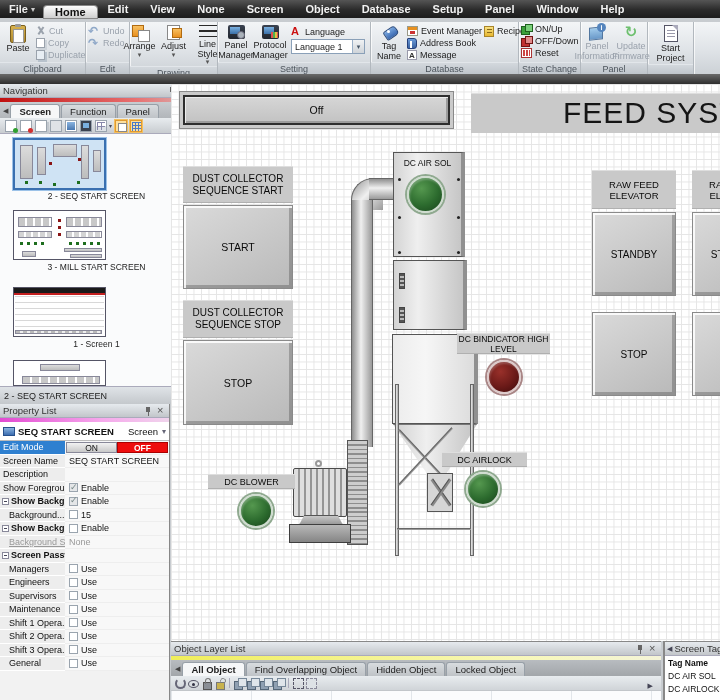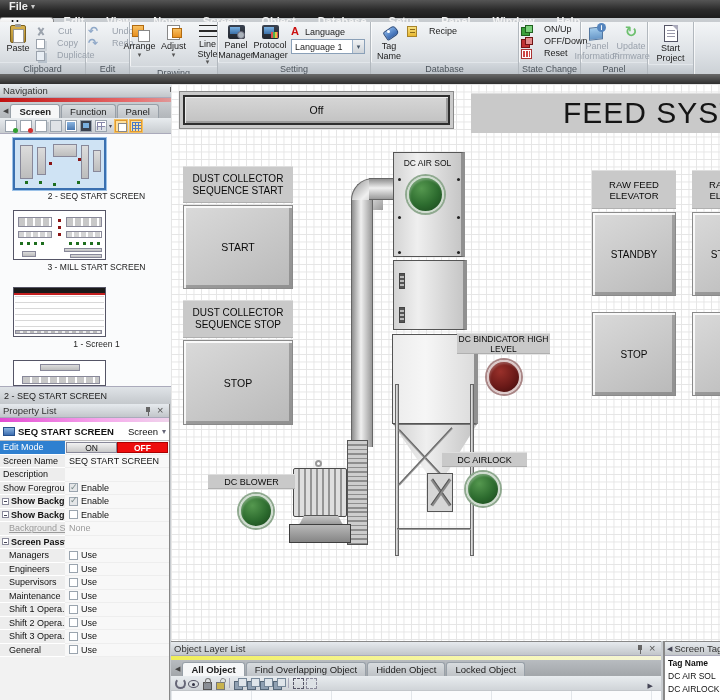--- a/index.html
+++ b/index.html
@@ -1,34 +1,34 @@
 <!DOCTYPE html>
 <html><head>
 <meta charset="utf-8">
 <style>
   html,body{margin:0;padding:0;background:#9aa0a6;}
   *{box-sizing:border-box;font-family:"Liberation Sans","DejaVu Sans",sans-serif;}
   .app{position:relative;width:720px;height:700px;overflow:hidden;background:#c8ccd0;}
 
   
-  .menubar{position:absolute;left:0;top:0;width:720px;height:18px;background:linear-gradient(#555,#2a2a2a 55%,#1c1c1c);display:flex;align-items:stretch;flex-direction:column;}
+  .menubar{position:absolute;left:0;top:0;width:720px;height:18px;background:linear-gradient(#555,#2a2a2a 55%,#1c1c1c);display:flex;align-items:stretch;}
   .filebtn{display:flex;align-items:center;gap:3px;padding:0 9px;color:#eee;font-size:11px;font-weight:bold;}
   .filebtn .caret{font-size:8px;color:#ccc;}
   .mi{display:flex;align-items:center;padding:0 11px;color:#f2f2f2;font-size:11px;font-weight:bold;cursor:default;}
   .mi.active{background:linear-gradient(#fdfdfd,#e8e8e8 45%,#cfcfcf);color:#111;border-radius:3px 3px 0 0;margin-top:6px;box-shadow:0 0 0 1px #888;}
 
   
   .ribbon{position:absolute;left:0;top:22px;width:740px;height:52px;background:linear-gradient(#f3f5f7,#dfe3e7 55%,#ccd1d6);display:flex;align-items:stretch;}
   .rgroup{position:relative;display:flex;flex-direction:column;border-right:1px solid #b2b8be;box-shadow:1px 0 0 rgba(255,255,255,.7);}
   .rcontent{flex:1;display:flex;align-items:flex-start;padding:2px 2px 0 2px;gap:2px;}
   .rcap{height:12px;font-size:9px;line-height:12px;text-align:center;color:#4c545c;background:linear-gradient(#d3d8dd,#bfc5cb);border-top:1px solid #e2e6ea;}
   .rbig{display:flex;flex-direction:column;align-items:center;justify-content:flex-start;padding:1px 2px;min-width:32px;font-size:9px;color:#222;text-align:center;line-height:9.5px;}
   .rbig .caret{font-size:7px;color:#555;line-height:6px;}
   .rsmallcol{display:flex;flex-direction:column;justify-content:flex-start;gap:1px;padding-top:2px;}
-  .rsmall{display:flex;align-items:center;gap:12px;font-size:9px;color:#222;line-height:11px;white-space:nowrap;}
+  .rsmall{display:flex;align-items:flex-start;gap:3px;font-size:9px;color:#222;line-height:11px;white-space:nowrap;}
   .rsmall.disabled,.rbig.disabled{color:#9aa2ac;}
 
   
   .ic{display:inline-block;position:relative;}
   .ic-paste{width:16px;height:18px;background:linear-gradient(#d8b24e,#b08a2e);border:1px solid #7a5f1e;border-radius:2px;margin-bottom:1px;}
   .ic-paste::before{content:"";position:absolute;left:2px;top:3px;width:9px;height:12px;background:#fdfdfd;border:1px solid #999;}
   .ic-paste::after{content:"";position:absolute;left:4px;top:-2px;width:6px;height:3px;background:#9a9a9a;border-radius:1px;}
   .ic-cut{width:10px;height:10px;}
   .ic-cut::before,.ic-cut::after{content:"";position:absolute;left:4px;top:0;width:1.5px;height:9px;background:#9aa2ac;}
   .ic-cut::before{transform:rotate(35deg);}.ic-cut::after{transform:rotate(-35deg);}
@@ -325,20 +325,34 @@
     </div>
 
     <div class="rgroup" style="width:148px">
       <div class="rcontent">
         <div class="rbig" style="width:32px">
           <span class="ic ic-tag"></span>
           <span>Tag Name</span>
         </div>
         <div class="rsmallcol">
           <div class="rsmall">
+              <span class="ic ic-cal"></span>
+              <span>Event Manager</span>
+            </div>
+          <div class="rsmall">
+              <span class="ic ic-book"></span>
+              <span>Address Book</span>
+            </div>
+          <div class="rsmall">
+              <span class="ic ic-msg"></span>
+              <span>Message</span>
+            </div>
+        </div>
+        <div class="rsmallcol">
+          <div class="rsmall">
               <span class="ic ic-recipe"></span>
               <span>Recipe</span>
             </div>
         </div>
       </div>
       <div class="rcap">Database</div>
     </div>
 
     <div class="rgroup" style="width:62px">
       <div class="rcontent" style="flex-direction:column;gap:1px;padding-top:2px;">
@@ -515,20 +529,30 @@
           </div>
         </div>
           <div class="prow cb-checked bold expand">
           <div class="plabel">
             <span class="expander"></span>
             <span>Show Backgr...</span>
           </div>
           <div class="pvalue">
             <span class="cb"></span>
             <span>Enable</span>
+          </div>
+        </div>
+          <div class="prow cb-swatch indent">
+          <div class="plabel">
+
+            <span>Background...</span>
+          </div>
+          <div class="pvalue">
+            <span class="cb"></span>
+            <span>15</span>
           </div>
         </div>
           <div class="prow cb-unchecked bold expand">
           <div class="plabel">
             <span class="expander"></span>
             <span>Show Backgr...</span>
           </div>
           <div class="pvalue">
             <span class="cb"></span>
             <span>Enable</span>

